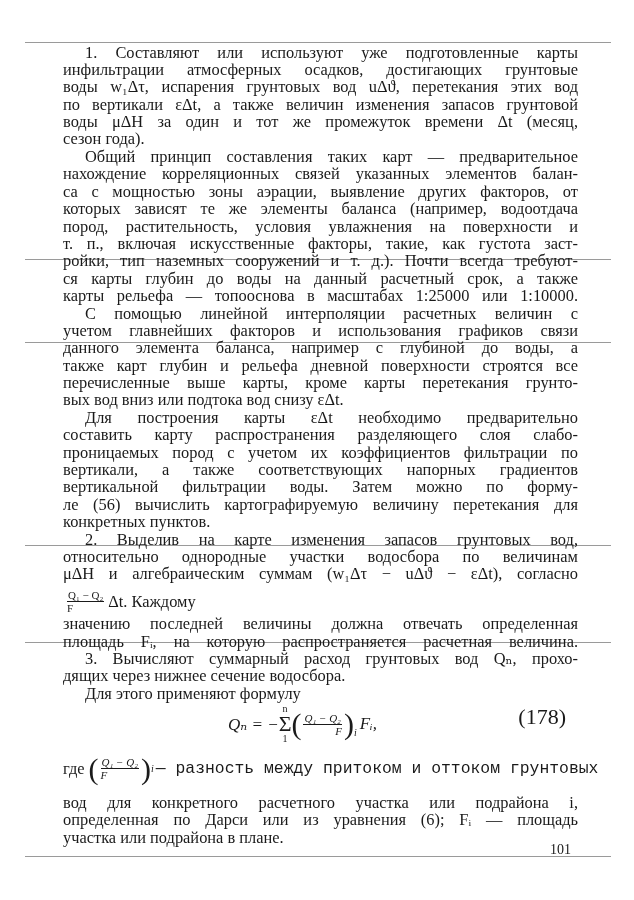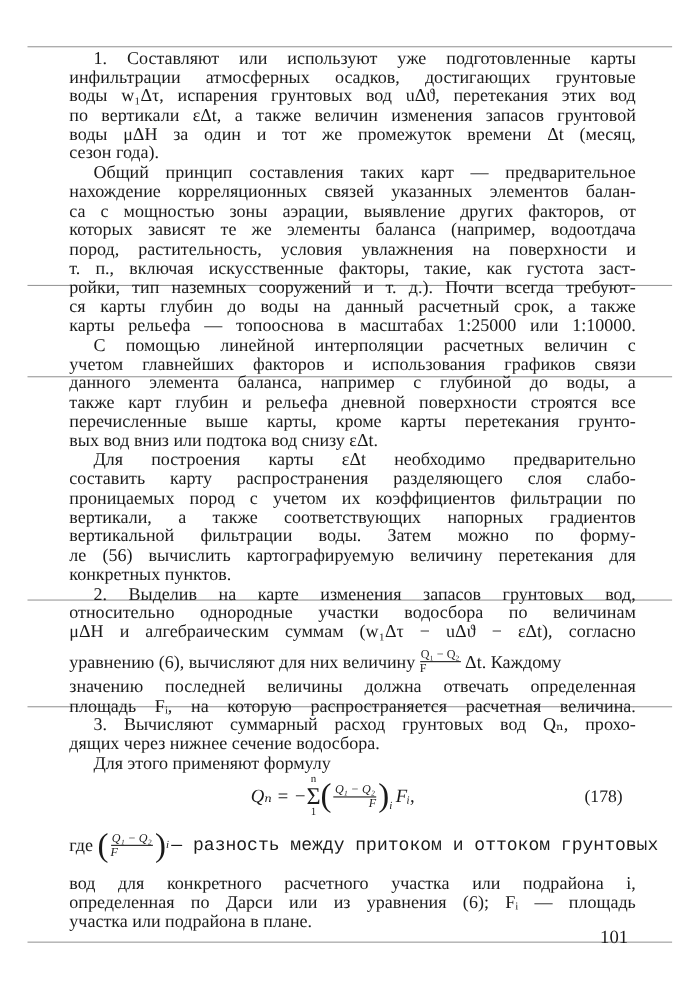--- a/index.html
+++ b/index.html
@@ -11,22 +11,22 @@
           white-space:nowrap; text-align:justify; text-align-last:justify; }
   .line.last { text-align-last:left; }
   .ind { padding-left:22px; box-sizing:border-box; }
   .frac { display:inline-block; vertical-align:middle; text-align:right; font-size:11px; line-height:12px; margin:0 2px; }
   .frac .num { display:block; border-bottom:1px solid #1a1a1a; padding:0 1px; }
   .frac .den { display:block; }
   .formula { position:absolute; left:0; width:515px; font-size:17px; }
   .sum { display:inline-block; vertical-align:middle; text-align:center; font-size:10px; line-height:10px; }
   .sum .sig { font-size:22px; line-height:20px; display:block; }
   .paren { font-size:30px; vertical-align:middle; font-weight:lighter; }
-  .eqno { position:absolute; right:12px; top:16px; font-size:16px; }
-  .pagenum { position:absolute; right:63px; top:842px; font-size:17px; }
+  .eqno { position:absolute; right:12px; top:4px; font-size:22px; }
+  .pagenum { position:absolute; right:63px; top:842px; font-size:14px; }
 </style>
 </head>
 <body>
 
 <div class="rule" style="top:42px;"></div>
 <div class="rule" style="top:259px;"></div>
 <div class="rule" style="top:342px;"></div>
 <div class="rule" style="top:545px;"></div>
 <div class="rule" style="top:642px;"></div>
 <div class="rule" style="top:856px;"></div>
@@ -62,21 +62,20 @@
   <div class="line" style="top:400px">проницаемых пород с учетом их коэффициентов фильтрации по</div>
   <div class="line" style="top:417px">вертикали, а также соответствующих напорных градиентов</div>
   <div class="line" style="top:434px">вертикальной фильтрации воды. Затем можно по форму-</div>
   <div class="line" style="top:452px">ле (56) вычислить картографируемую величину перетекания для</div>
   <div class="line last" style="top:469px">конкретных пунктов.</div>
 
   <div class="line ind" style="top:487px">2. Выделив на карте изменения запасов грунтовых вод,</div>
   <div class="line" style="top:504px">относительно однородные участки водосбора по величинам</div>
   <div class="line" style="top:521px">μΔH и алгебраическим суммам (w₁Δτ − uΔϑ − εΔt), согласно</div>
   <div class="line last" style="top:545px; display:flex; align-items:center; white-space:nowrap;">
-    <span>уравнению (6), вычисляют для них величину</span>
     <span class="frac" style="margin:0 4px;">
       <span class="num">Q₁ − Q₂</span>
       <span class="den">F</span>
     </span>
     <span>Δt. Каждому</span>
   </div>
   <div class="line" style="top:571px">значению последней величины должна отвечать определенная</div>
   <div class="line" style="top:589px">площадь Fᵢ, на которую распространяется расчетная величина.</div>
 
   <div class="line ind" style="top:606px">3. Вычисляют суммарный расход грунтовых вод Qₙ, прохо-</div>

